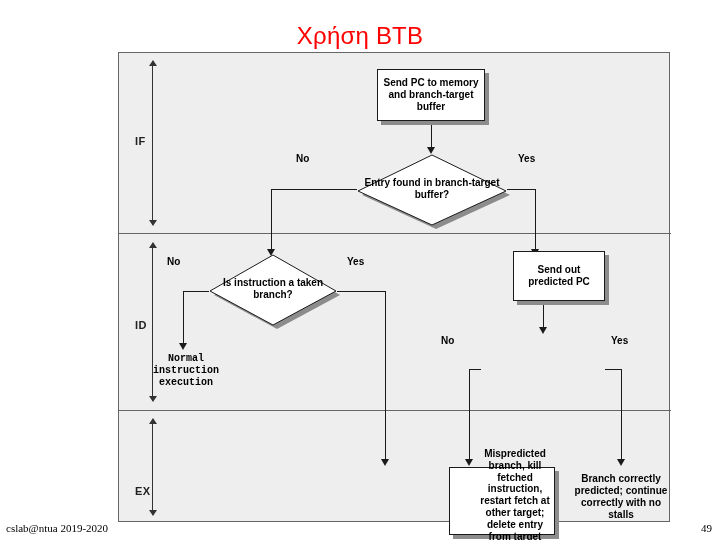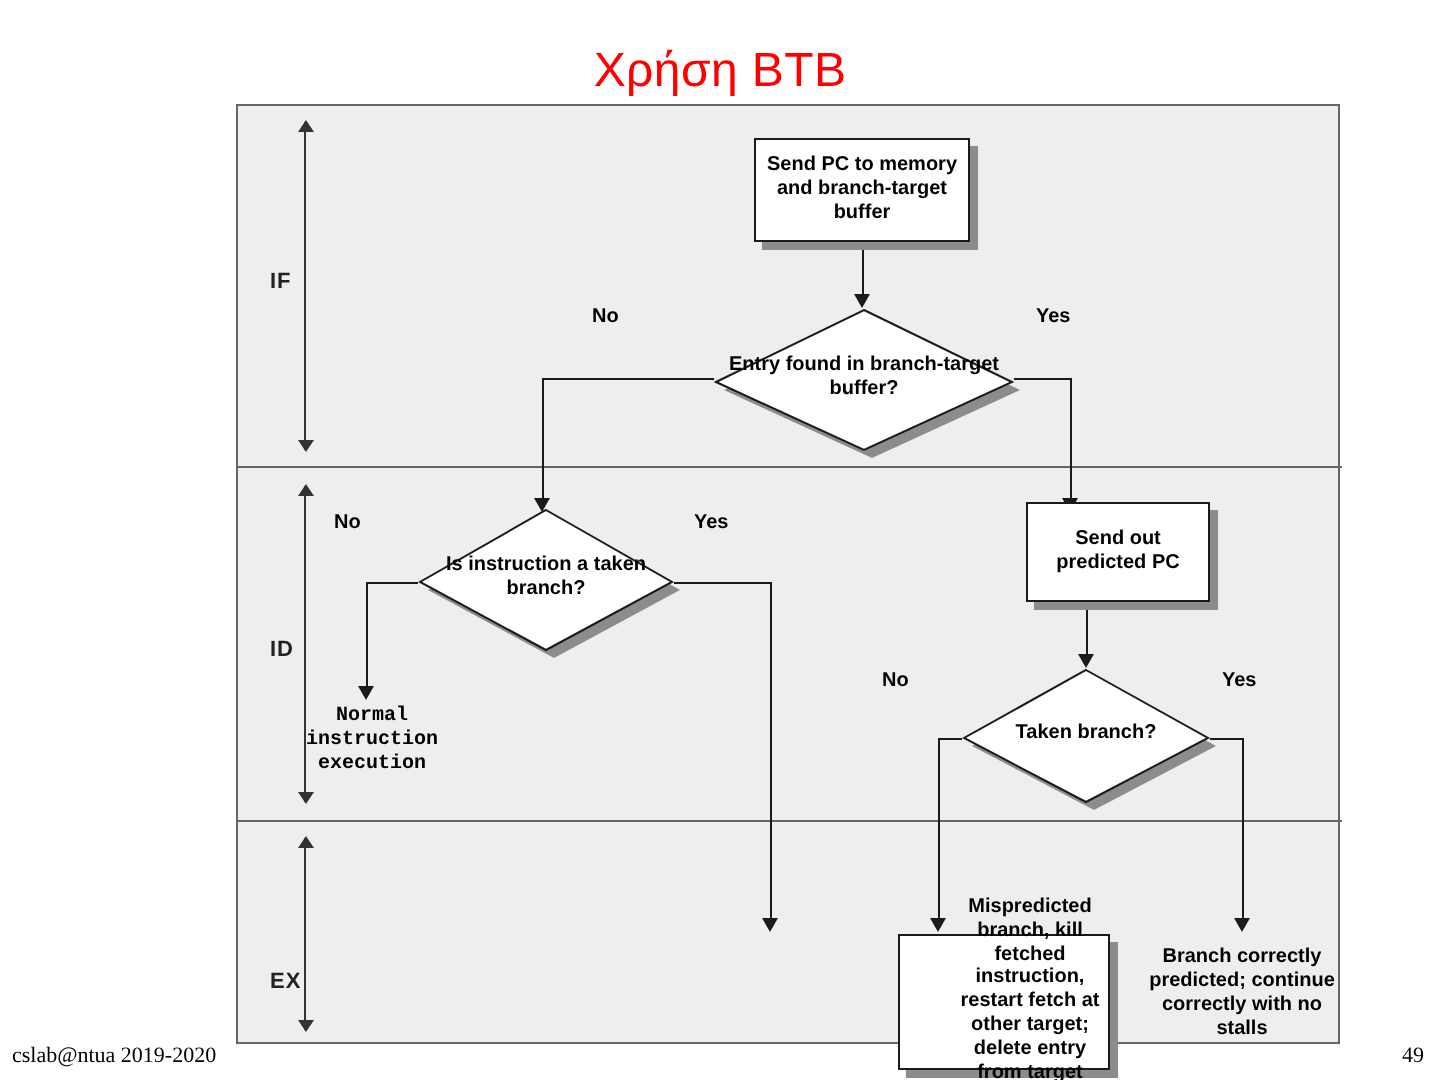--- a/index.html
+++ b/index.html
@@ -241,29 +241,20 @@
   <div class="line line-v" style="left:266px; top:238px; height:170px;"></div>
   <div class="arrow-down" style="left:262px; top:406px;"></div>
 
   <div class="box" style="left:378px; top:198px; width:92px; height:50px;margin-left:16px;">
     <span>Send out predicted PC</span>
   </div>
 
   <div class="line line-v" style="left:424px; top:252px; height:24px;"></div>
   <div class="arrow-down" style="left:420px; top:274px;"></div>
 
-  <div class="diamond-wrap" style="left:362px; top:280px; width:124px; height:68px;">
-    <svg width="128" height="72" viewBox="0 0 128 72">
-      <polygon points="66,6 127,40 66,72 5,40" fill="#8c8c8c"></polygon>
-      <polygon points="62,2 123,36 62,68 1,36" fill="#ffffff" stroke="#1a1a1a" stroke-width="1"></polygon>
-    </svg>
-    <div class="diamond-text" style="width:124px; height:68px;">
-      <span>Taken branch?</span>
-    </div>
-  </div>
 
   <div class="edge-label" style="left:322px; top:282px;">No</div>
   <div class="line line-h" style="left:350px; top:316px; width:12px;"></div>
   <div class="line line-v" style="left:350px; top:316px; height:92px;"></div>
   <div class="arrow-down" style="left:346px; top:406px;"></div>
 
   <div class="edge-label" style="left:492px; top:282px;">Yes</div>
   <div class="line line-h" style="left:486px; top:316px; width:16px;"></div>
   <div class="line line-v" style="left:502px; top:316px; height:92px;"></div>
   <div class="arrow-down" style="left:498px; top:406px;"></div>

